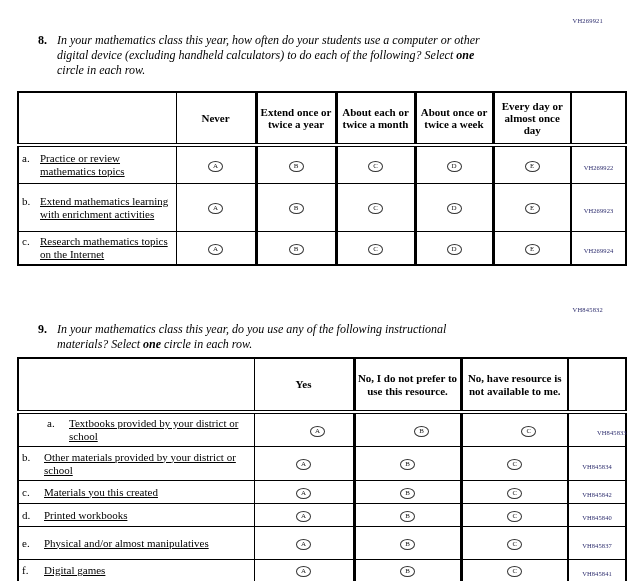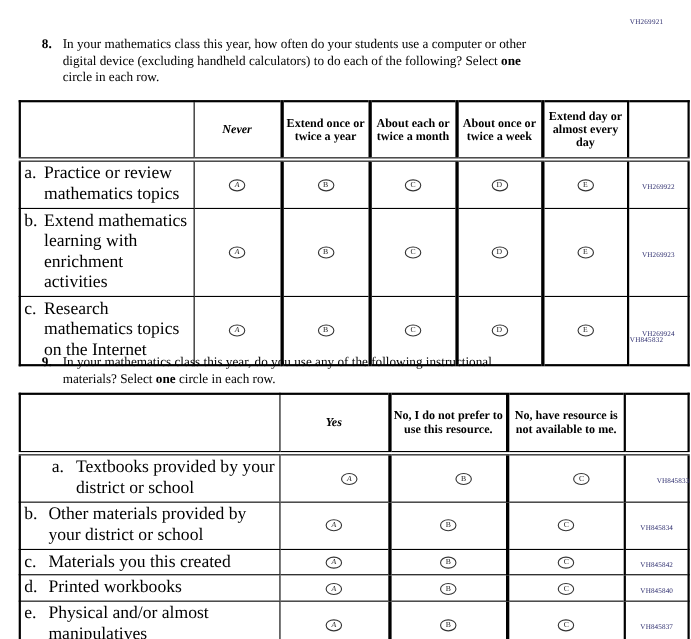--- a/index.html
+++ b/index.html
@@ -6,38 +6,38 @@
   html,body { width:628px; height:581px; overflow:hidden; background:#ffffff;
               font-family:"Liberation Serif", serif; color:#000; }
   .abs { position:absolute; }
 
   
   .qcode { font-size:6.5px; color:#2e2e6e; letter-spacing:0.2px; font-family:"Liberation Serif", serif; }
 
   
   .q { display:flex; font-size:12px; line-height:1.25; }
   .qnum { width:19px; font-weight:bold; flex:none; }
-  .qbody { flex:1; }
+  .qbody { flex:1;font-style:italic; }
   .bold { font-weight:bold; }
 
   
   table.qt { border-collapse:collapse; table-layout:fixed; width:608px;
              border:2px solid #000; }
   table.qt th, table.qt td { border-top:1px solid #000; border-bottom:1px solid #000;
              vertical-align:middle; }
   table.qt thead th { border-bottom:4px double #000; font-size:11px; font-weight:bold;
              text-align:center; line-height:1.12; padding:2px 1px; }
   td.opt { text-align:center; }
   td.codecell, th.codecell { text-align:center; }
-  .b1 { border-left:1px solid #000 !important;font-style:italic; }
+  .b1 { border-left:1px solid #000 !important; }
   .b2 { border-left:2px solid #000 !important; }
   .b3 { border-left:3px solid #000 !important; }
 
   
-  td.lbl { font-size:16px; line-height:1.18; padding:2px 3px; }
+  td.lbl { font-size:11px; line-height:1.18; padding:2px 3px;text-decoration:underline; }
   .hang { display:block; }
   .t1 .hang { padding-left:18px; text-indent:-18px; }
   .t1 .rl { display:inline-block; width:18px; text-indent:0; }
   .t2 .hang { padding-left:22px; text-indent:-22px; }
   .t2 .rl { display:inline-block; width:22px; text-indent:0; }
 
   
   .circle { display:inline-block; width:13px; height:9px; border:1px solid #333;
             border-radius:50%; font-size:7px; line-height:9px; text-align:center;
             color:#222; vertical-align:middle; }
@@ -78,21 +78,21 @@
       <col style="width:78px">
       <col style="width:55px">
   </colgroup>
   <thead>
     <tr class="hd">
       <th></th>
       <th class="b1">Never</th>
       <th class="b3">Extend once or twice a year</th>
       <th class="b3">About each or twice a month</th>
       <th class="b3">About once or twice a week</th>
-      <th class="b3">Extend day or almost every day</th>
+      <th class="b3">Every day or almost once day</th>
       <th class="b2 codecell"></th>
     </tr>
   </thead>
   <tbody>
     <tr class="ra">
       <td class="lbl">
           <span class="hang"><span class="rl">a.</span><span>Practice or review mathematics topics</span></span>
         </td>
       <td class="opt b1"><span class="circle">A</span></td>
       <td class="opt b3"><span class="circle">B</span></td>

